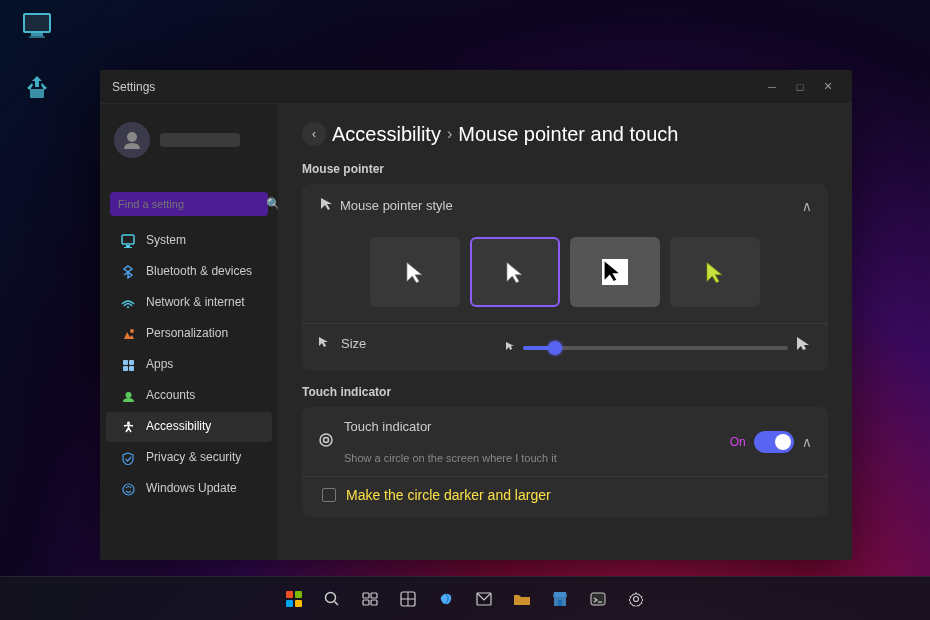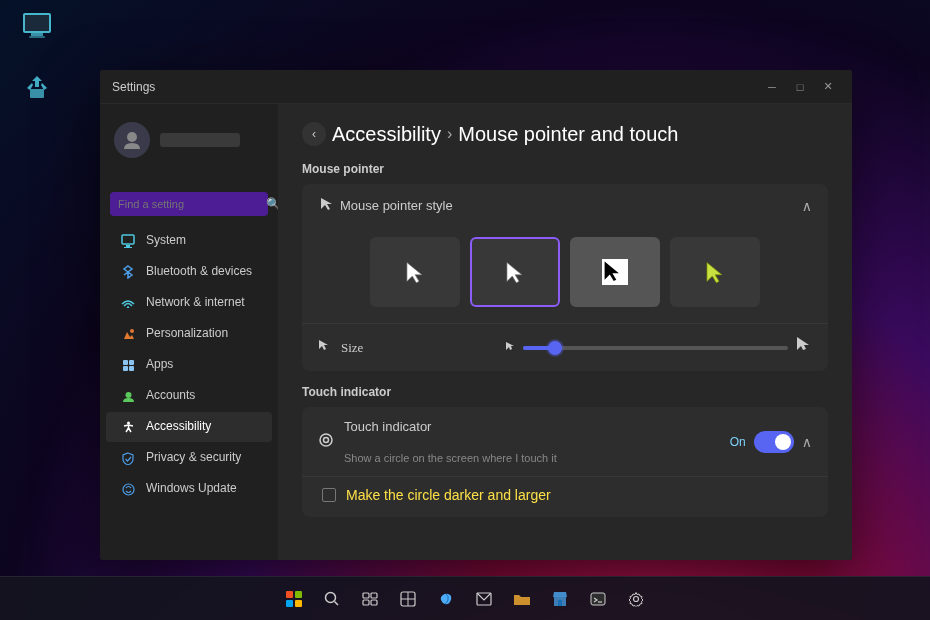--- a/index.html
+++ b/index.html
@@ -310,25 +310,23 @@
       position: relative;
       border: 2px solid transparent;
     }
     .swatch.selected {
       border-color: #8b5cf6;
     }
 
     
     .size-row {
       display: flex;
-      align-items: center;
       padding: 12px 16px;
       gap: 10px;
       border-top: 1px solid #383838;
-      font-family: Liberation Serif, serif;
     }
     .size-icon { color: #ccc; font-size: 13px; }
     .size-label { color: #ccc; font-size: 13px; flex: 1; }
     .size-slider-container {
       display: flex;
       align-items: center;
       gap: 8px;
       flex: 2;
     }
     .size-small-cursor { color: #ccc; font-size: 10px; }
@@ -372,21 +370,21 @@
       gap: 10px;
     }
     .touch-label-block {}
     .touch-title { color: #ccc; font-size: 13px; }
     .touch-subtitle { color: #888; font-size: 11px; margin-top: 18px; text-align: center; }
     .touch-header-right {
       display: flex;
       align-items: center;
       gap: 8px;
     }
-    .on-label { color: #7dd3fc; font-size: 12px; }
+    .on-label { color: #d946ef; font-size: 12px; }
 
     
     .toggle {
       width: 40px;
       height: 22px;
       background: #5865f2;
       border-radius: 11px;
       position: relative;
       cursor: pointer;
     }

